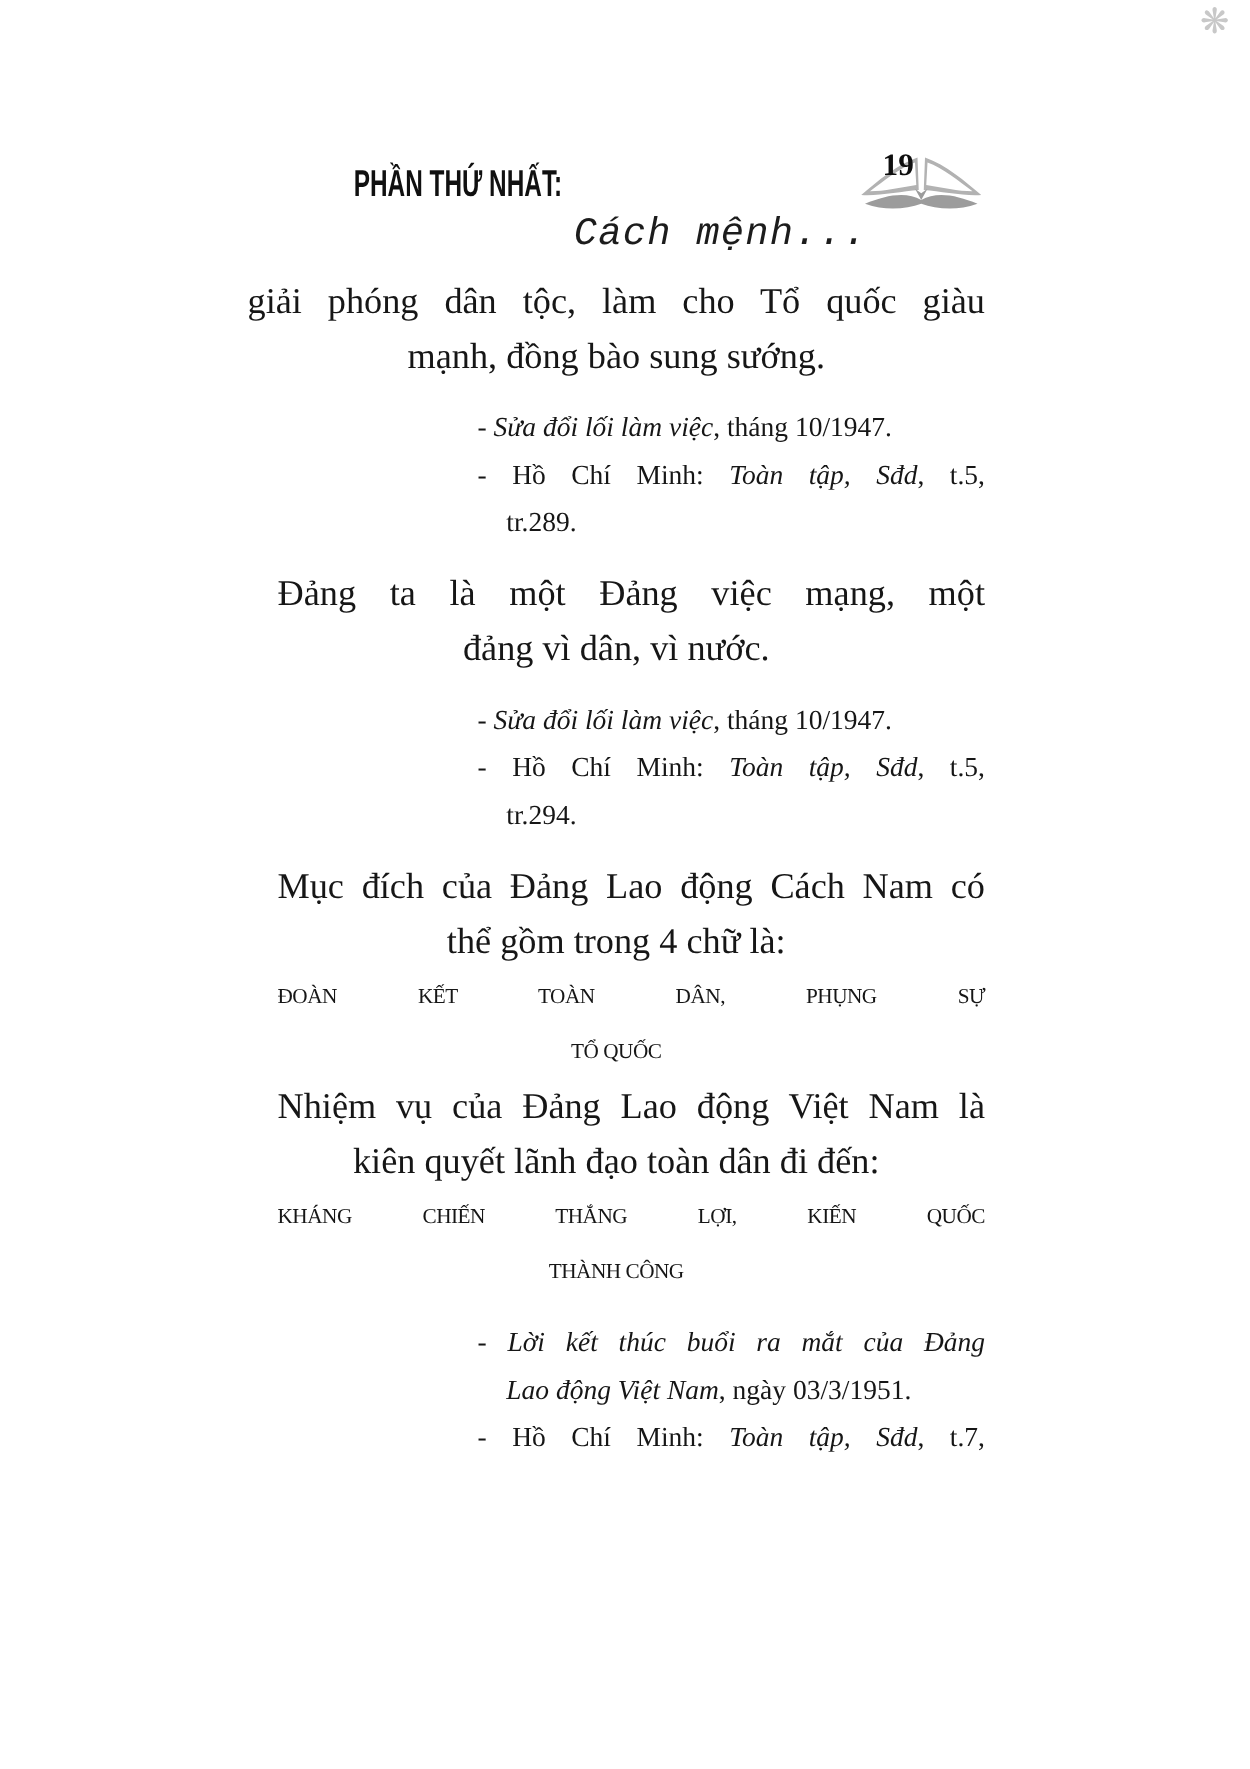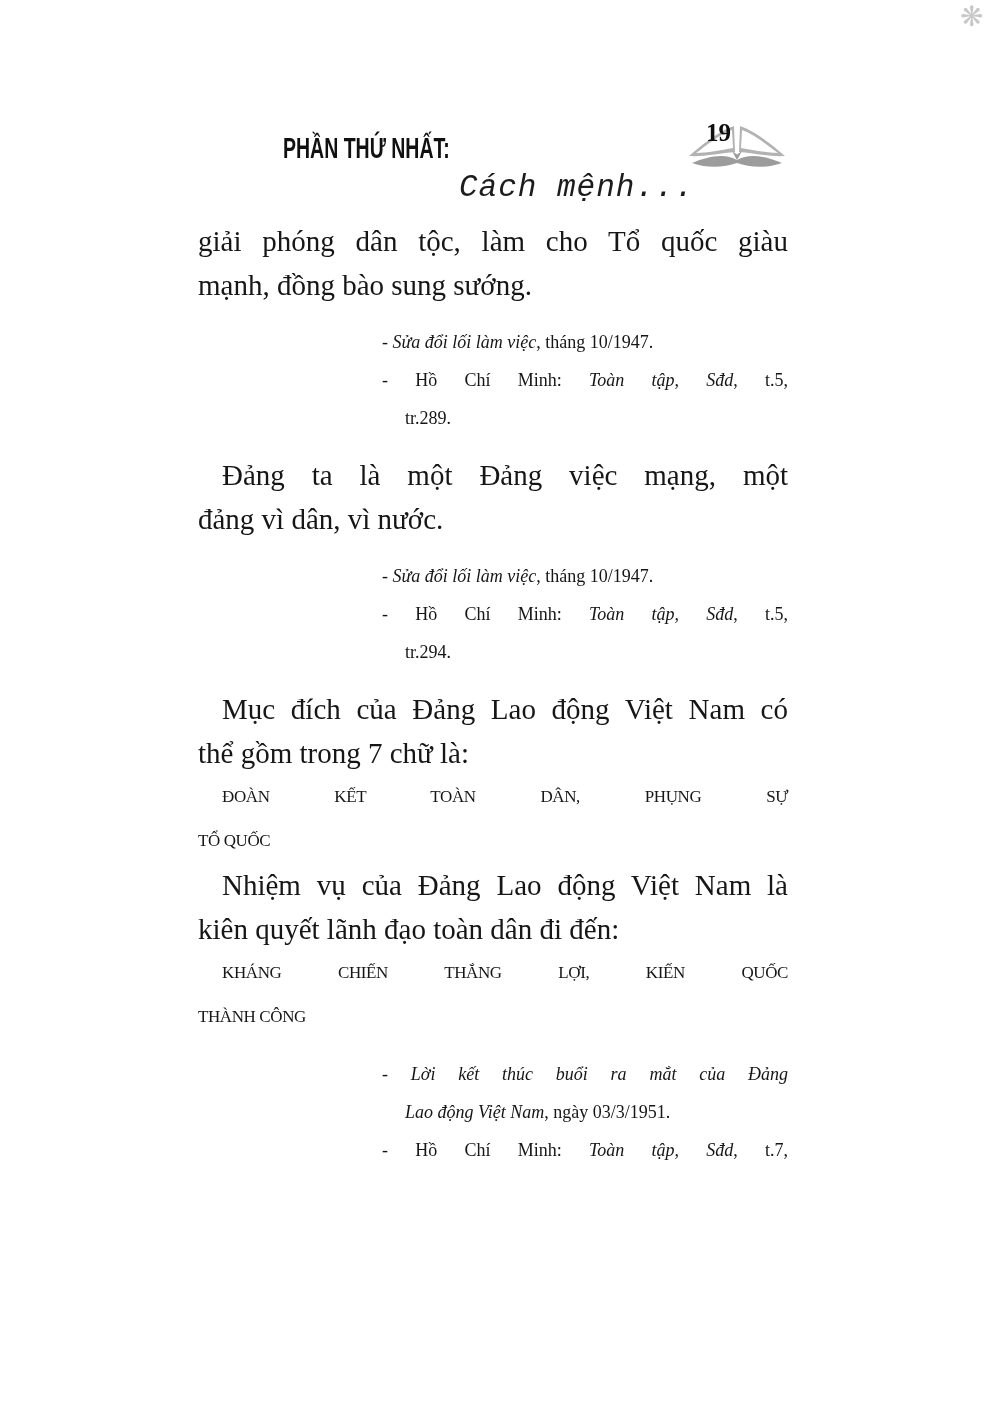--- a/index.html
+++ b/index.html
@@ -42,25 +42,25 @@
   .badge-number{
     position:absolute;left:20px;top:1px;width:40px;
     font-family:"Liberation Serif","DejaVu Serif",serif;
     font-weight:700;font-size:25px;color:#0e0e0e;
   }
   
   .content{position:absolute;left:198px;top:203px;width:590px;}
   .block{margin-top:16px;}
   .block:first-child{margin-top:16px;}
   .line{min-height:1em;}
-  .para .line{font-size:29px;line-height:44px;}
+  .para .line{font-size:29px;line-height:44px;text-align:center;}
   .para .line.ind{text-indent:24px;}
   .para .line.caps{font-size:17px;letter-spacing:-0.4px;}
   .line.just{text-align:justify;text-align-last:justify;}
-  .cite{margin-left:184px;width:406px;font-size:18px;line-height:38px;}
+  .cite{margin-left:184px;width:406px;font-size:22px;line-height:38px;}
   .cite .line{padding-left:23px;}
   .cite .line.hang{text-indent:-23px;}
   .content em{font-style:italic;}
 </style>
 </head>
 <body>
 
 <div class="page">
 
   <span class="corner-flower">❋</span>
@@ -95,22 +95,22 @@
       <div class="block para">
         <div class="line just ind"><span>Đảng ta là một Đảng việc mạng, một</span></div>
         <div class="line"><span>đảng vì dân, vì nước.</span></div>
       </div>
       <div class="block cite">
         <div class="line hang"><span>- </span><em>Sửa đổi lối làm việc</em><span>, tháng 10/1947.</span></div>
         <div class="line just hang"><span>- Hồ Chí Minh: </span><em>Toàn tập, Sđd</em><span>, t.5,</span></div>
         <div class="line"><span>tr.294.</span></div>
       </div>
       <div class="block para">
-        <div class="line just ind"><span>Mục đích của Đảng Lao động Việt Nam có</span></div>
-        <div class="line"><span>thể gồm trong 7 chữ là:</span></div>
+        <div class="line just ind"><span>Mục đích của Đảng Lao động Cách Nam có</span></div>
+        <div class="line"><span>thể gồm trong 4 chữ là:</span></div>
         <div class="line just ind caps"><span>ĐOÀN KẾT TOÀN DÂN, PHỤNG SỰ</span></div>
         <div class="line caps"><span>TỔ QUỐC</span></div>
         <div class="line just ind"><span>Nhiệm vụ của Đảng Lao động Việt Nam là</span></div>
         <div class="line"><span>kiên quyết lãnh đạo toàn dân đi đến:</span></div>
         <div class="line just ind caps"><span>KHÁNG CHIẾN THẮNG LỢI, KIẾN QUỐC</span></div>
         <div class="line caps"><span>THÀNH CÔNG</span></div>
       </div>
       <div class="block cite">
         <div class="line just hang"><span>- </span><em>Lời kết thúc buổi ra mắt của Đảng</em></div>
         <div class="line"><em>Lao động Việt Nam</em><span>, ngày 03/3/1951.</span></div>

